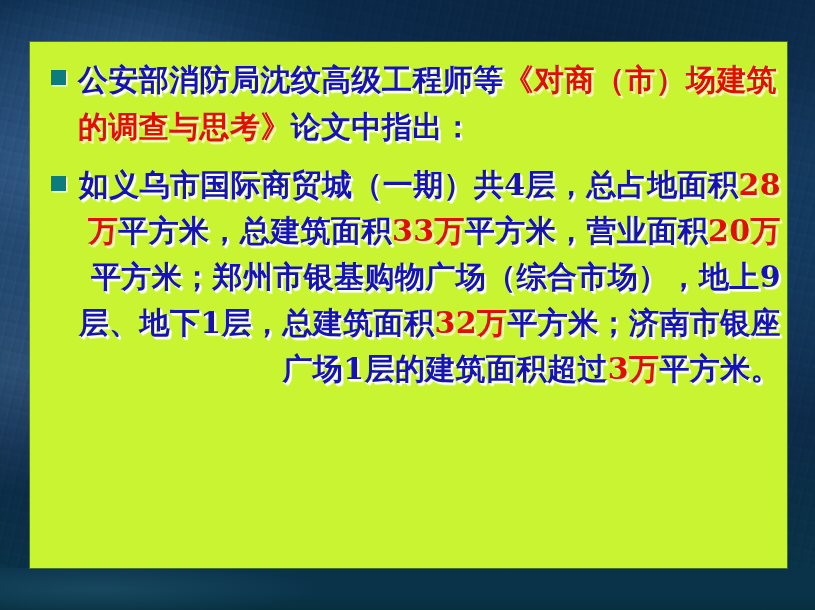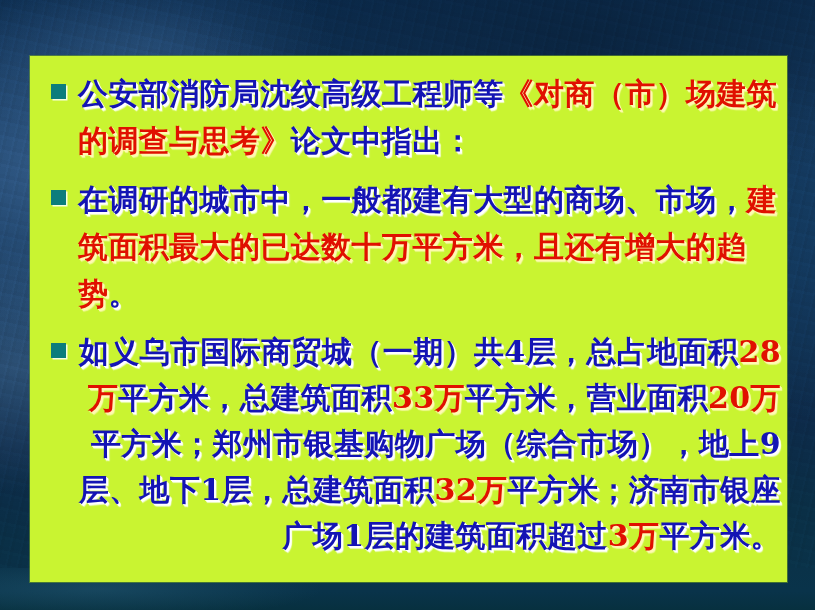--- a/index.html
+++ b/index.html
@@ -52,21 +52,20 @@
 
   
   #panel {
     position: absolute;
     left: 30px;
     top: 42px;
     width: 757px;
     height: 526px;
     background: #c9f431;
     box-shadow: 0 0 0 1px rgba(120,170,30,0.5);
-    margin-top: 14px;
   }
 
   #content {
     position: absolute;
     left: 0; top: 0; right: 0; bottom: 0;
     padding: 12px 6px 0 10px;
     box-sizing: border-box;
   }
 
   
@@ -127,26 +126,20 @@
   <div id="panel">
     <div id="content">
 
       <div class="bullet-block" id="bullet-1">
         <span class="bullet-marker"></span>
         <p class="para">
           <span class="blue">公安部消防局沈纹高级工程师等</span><span class="red">《对商（市）场建筑的调查与思考》</span><span class="blue">论文中指出：</span>
         </p>
       </div>
 
-      <div class="bullet-block" id="bullet-2">
-        <span class="bullet-marker"></span>
-        <p class="para">
-          <span class="blue">在调研的城市中，一般都建有大型的商场、市场，</span><span class="red">建筑面积最大的已达数十万平方米，且还有增大的趋势</span><span class="blue">。</span>
-        </p>
-      </div>
 
       <div class="bullet-block" id="bullet-3">
         <span class="bullet-marker"></span>
         <p class="para">
           <span class="blue">如义乌市国际商贸城（一期）共4层，总占地面积</span><span class="red">28万</span><span class="blue">平方米，总建筑面积</span><span class="red">33万</span><span class="blue">平方米，营业面积</span><span class="red">20万</span><span class="blue">平方米；郑州市银基购物广场（综合市场），地上9层、地下1层，总建筑面积</span><span class="red">32万</span><span class="blue">平方米；济南市银座广场1层的建筑面积超过</span><span class="red">3万</span><span class="blue">平方米。</span>
         </p>
       </div>
 
     </div>
   </div>

